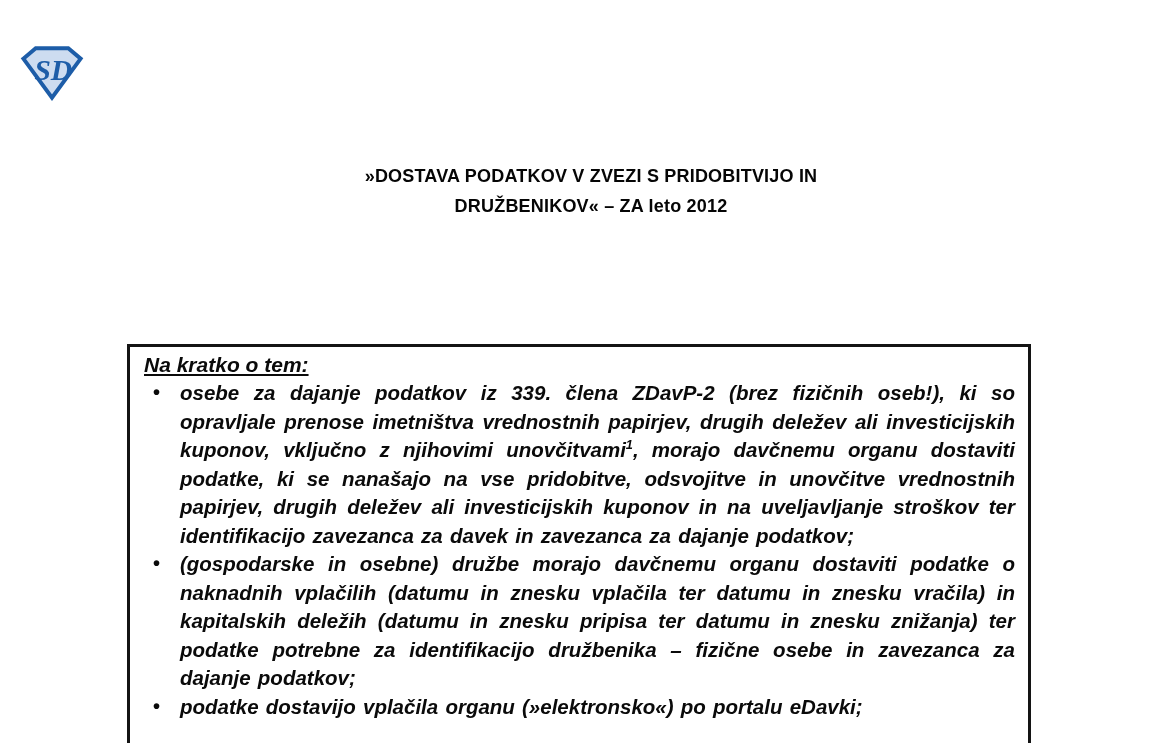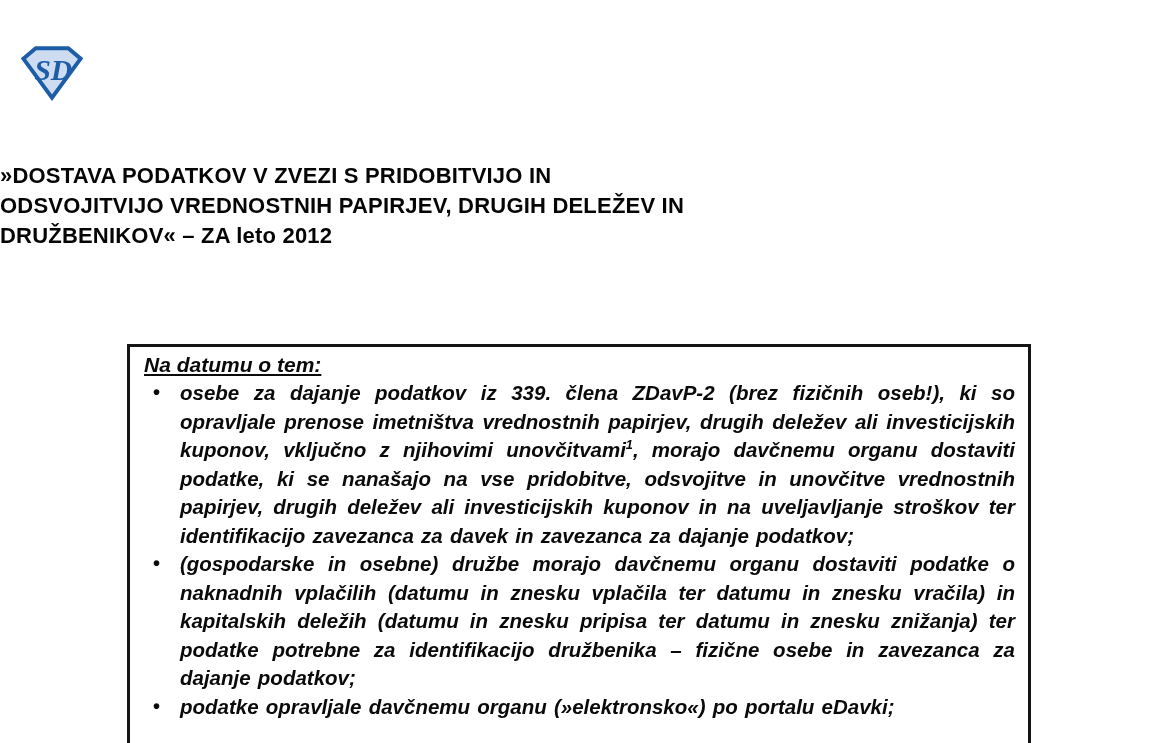--- a/index.html
+++ b/index.html
@@ -16,25 +16,27 @@
     left: 19px;
     top: 45px;
     width: 66px;
     height: 56px;
   }
   .doc-title {
     position: absolute;
     top: 161px;
     left: 0;
     width: 1157px;
+    text-align: center;
     font-weight: bold;
-    font-size: 22px;
+    font-size: 18px;
     line-height: 30px;
     letter-spacing: 0.2px;
     color: #050505;
+    padding-left: 25px;
   }
   .info-box {
     position: absolute;
     left: 127px;
     top: 344px;
     width: 904px;
     height: 475px;
     border: 3px solid #141414;
     background: #ffffff;
     padding: 4px 13px 0 14px;
@@ -77,39 +79,38 @@
 
 <div class="logo">
   <svg viewBox="0 0 100 86" width="66" height="56">
     <polygon points="6,21 25,5 75,5 94,21 50,81" stroke="#1d5da8" stroke-width="6" stroke-linejoin="miter" fill="#cddcf0"></polygon>
     <text x="52" y="53" text-anchor="middle" font-family="Liberation Serif, serif" font-size="46" font-weight="bold" font-style="italic" fill="#1d5da8">SD</text>
   </svg>
 </div>
 
 <div class="doc-title">
   <div>»DOSTAVA PODATKOV V ZVEZI S PRIDOBITVIJO IN</div>
-  <div>ODSVOJITVIJO VREDNOSTNIH PAPIRJEV, DRUGIH DELEŽEV IN</div>
   <div>DRUŽBENIKOV« – ZA leto 2012</div>
 </div>
 
 <div class="info-box">
-  <div class="box-heading">Na datumu o tem:</div>
+  <div class="box-heading">Na kratko o tem:</div>
 
   <div class="bullet">
     <span class="marker">•</span>
     <span>osebe za dajanje podatkov iz 339. člena ZDavP-2 (brez fizičnih oseb!), ki so opravljale prenose imetništva vrednostnih papirjev, drugih deležev ali investicijskih kuponov, vključno z njihovimi unovčitvami</span><sup class="fnref">1</sup><span>, morajo davčnemu organu dostaviti podatke, ki se nanašajo na vse pridobitve, odsvojitve in unovčitve vrednostnih papirjev, drugih deležev ali investicijskih kuponov in na uveljavljanje stroškov ter identifikacijo zavezanca za davek in zavezanca za dajanje podatkov;</span>
   </div>
 
   <div class="bullet">
     <span class="marker">•</span>
     <span>(gospodarske in osebne) družbe morajo davčnemu organu dostaviti podatke o naknadnih vplačilih (datumu in znesku vplačila ter datumu in znesku vračila) in kapitalskih deležih (datumu in znesku pripisa ter datumu in znesku znižanja) ter podatke potrebne za identifikacijo družbenika – fizične osebe in zavezanca za dajanje podatkov;</span>
   </div>
 
   <div class="bullet">
     <span class="marker">•</span>
-    <span>podatke opravljale davčnemu organu (»elektronsko«) po portalu eDavki;</span>
+    <span>podatke dostavijo vplačila organu (»elektronsko«) po portalu eDavki;</span>
   </div>
 
   <div class="bullet gap-before">
     <span class="marker">•</span>
     <span>pogostost oddajanja: 1x letno (za transakcije z VP, drugimi deleži in investicijskimi</span>
   </div>
 </div>
 
 </body></html>

